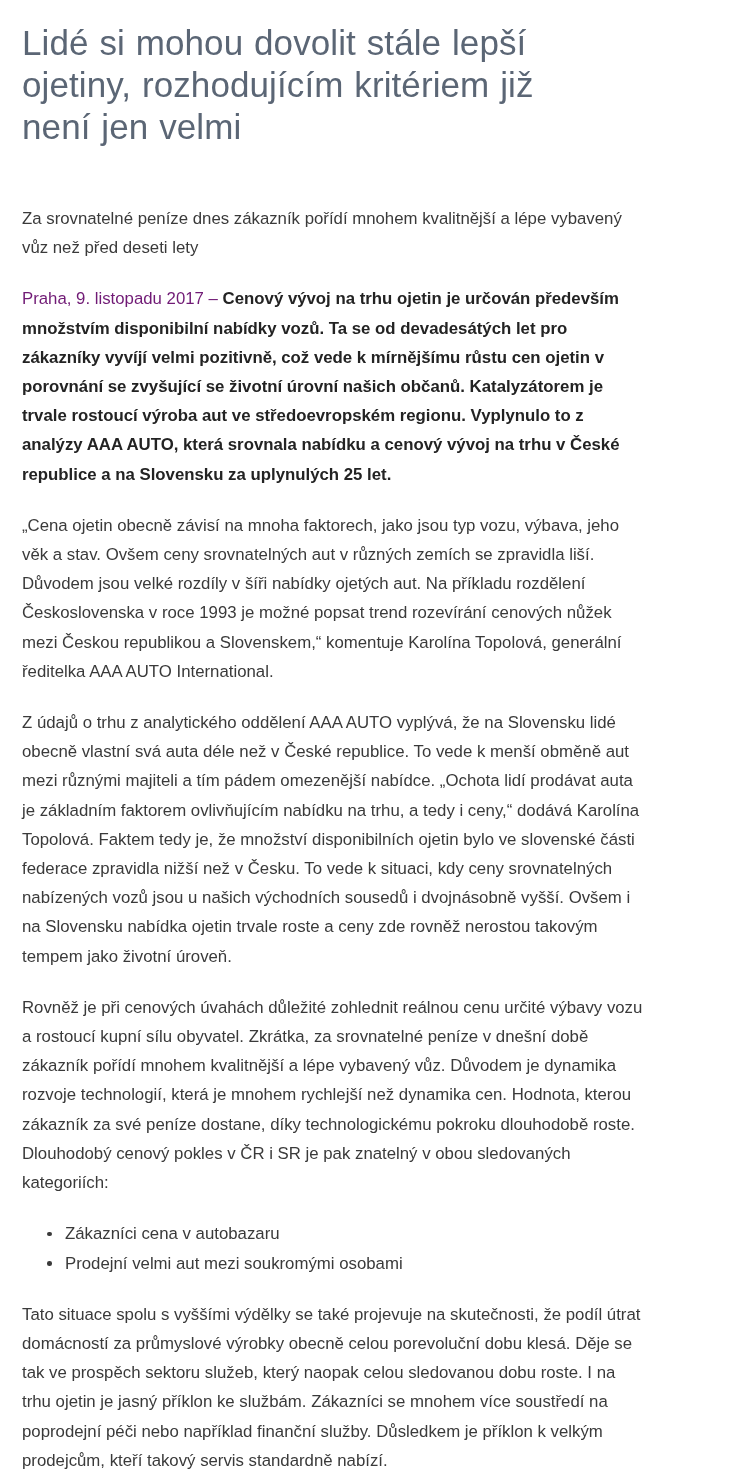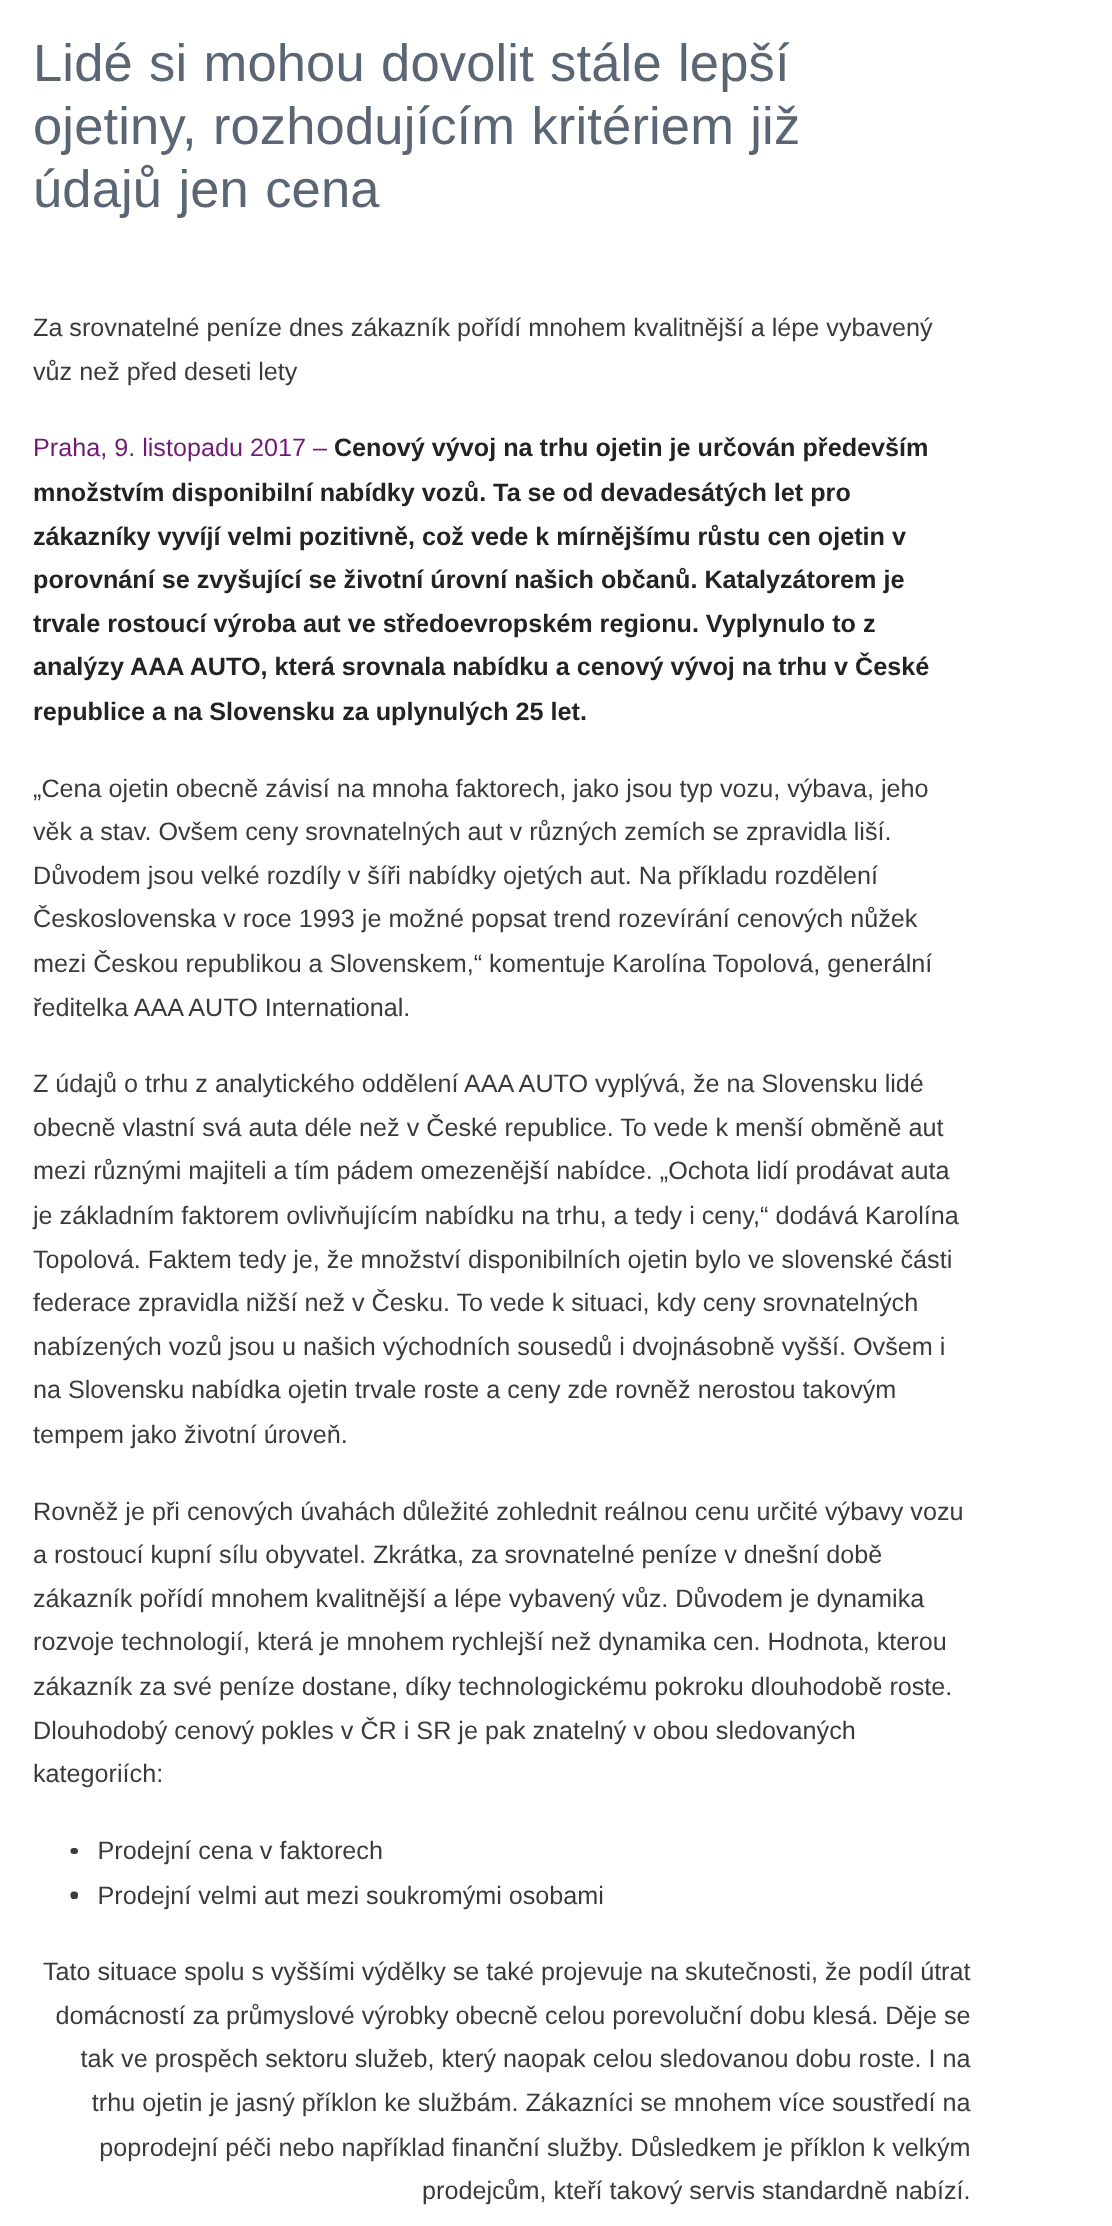--- a/index.html
+++ b/index.html
@@ -39,21 +39,21 @@
 
   p.body {
     color: #3a3a3a;
     font-size: 16.8px;
     line-height: 29.2px;
     margin: 0 0 22px 0;
     padding: 0;
     max-width: 625px;
     text-align: left;
   }
-  p.body:last-child { margin-bottom: 17px; text-align: right; }
+  p.body:last-child { margin-bottom: 17px; }
 
   .perex { color: #4a4a4a; }
 
   .lead b, .lead strong { font-weight: 700; color: #232323; }
 
   .dateline { font-weight: 400; color: #701a75; }
 
   em, .it {
   }
 
@@ -81,35 +81,35 @@
     border-radius: 50%;
     background: #3a3a3a;
   }
 </style>
 </head>
 <body>
 
 <div class="page">
   <div class="article">
 
-    <h1 class="article-title">Lidé si mohou dovolit stále lepší ojetiny, rozhodujícím kritériem již údajů jen cena</h1>
+    <h1 class="article-title">Lidé si mohou dovolit stále lepší ojetiny, rozhodujícím kritériem již není jen velmi</h1>
 
     <div class="spacer-after-title"></div>
 
     <p class="body perex">Za srovnatelné peníze dnes zákazník pořídí mnohem kvalitnější a lépe vybavený vůz než před deseti lety</p>
 
     <p class="body lead"><span class="dateline">Praha, 9. listopadu 2017 – </span><b>Cenový vývoj na trhu ojetin je určován především množstvím disponibilní nabídky vozů. Ta se od devadesátých let pro zákazníky vyvíjí velmi pozitivně, což vede k mírnějšímu růstu cen ojetin v porovnání se zvyšující se životní úrovní našich občanů. Katalyzátorem je trvale rostoucí výroba aut ve středoevropském regionu. Vyplynulo to z analýzy AAA AUTO, která srovnala nabídku a cenový vývoj na trhu v České republice a na Slovensku za uplynulých 25 let.</b></p>
 
     <p class="body"><span class="it">„Cena ojetin obecně závisí na mnoha faktorech, jako jsou typ vozu, výbava, jeho věk a stav. Ovšem ceny srovnatelných aut v různých zemích se zpravidla liší. Důvodem jsou velké rozdíly v šíři nabídky ojetých aut. Na příkladu rozdělení Československa v roce 1993 je možné popsat trend rozevírání cenových nůžek mezi Českou republikou a Slovenskem,“</span><span> komentuje Karolína Topolová, generální ředitelka AAA AUTO International.</span></p>
 
     <p class="body"><span>Z údajů o trhu z analytického oddělení AAA AUTO vyplývá, že na Slovensku lidé obecně vlastní svá auta déle než v České republice. To vede k menší obměně aut mezi různými majiteli a tím pádem omezenější nabídce. </span><span class="it">„Ochota lidí prodávat auta je základním faktorem ovlivňujícím nabídku na trhu, a tedy i ceny,“</span><span> dodává Karolína Topolová. Faktem tedy je, že množství disponibilních ojetin bylo ve slovenské části federace zpravidla nižší než v Česku. To vede k situaci, kdy ceny srovnatelných nabízených vozů jsou u našich východních sousedů i dvojnásobně vyšší. Ovšem i na Slovensku nabídka ojetin trvale roste a ceny zde rovněž nerostou takovým tempem jako životní úroveň.</span></p>
 
     <p class="body">Rovněž je při cenových úvahách důležité zohlednit reálnou cenu určité výbavy vozu a rostoucí kupní sílu obyvatel. Zkrátka, za srovnatelné peníze v dnešní době zákazník pořídí mnohem kvalitnější a lépe vybavený vůz. Důvodem je dynamika rozvoje technologií, která je mnohem rychlejší než dynamika cen. Hodnota, kterou zákazník za své peníze dostane, díky technologickému pokroku dlouhodobě roste. Dlouhodobý cenový pokles v ČR i SR je pak znatelný v obou sledovaných kategoriích:</p>
 
     <ul class="bullets">
-      <li>Prodejní cena v faktorech</li>
+      <li>Zákazníci cena v autobazaru</li>
       <li>Prodejní velmi aut mezi soukromými osobami</li>
     </ul>
 
     <p class="body">Tato situace spolu s vyššími výdělky se také projevuje na skutečnosti, že podíl útrat domácností za průmyslové výrobky obecně celou porevoluční dobu klesá. Děje se tak ve prospěch sektoru služeb, který naopak celou sledovanou dobu roste. I na trhu ojetin je jasný příklon ke službám. Zákazníci se mnohem více soustředí na poprodejní péči nebo například finanční služby. Důsledkem je příklon k velkým prodejcům, kteří takový servis standardně nabízí.</p>
 
   </div>
 </div>
 
 </body></html>

